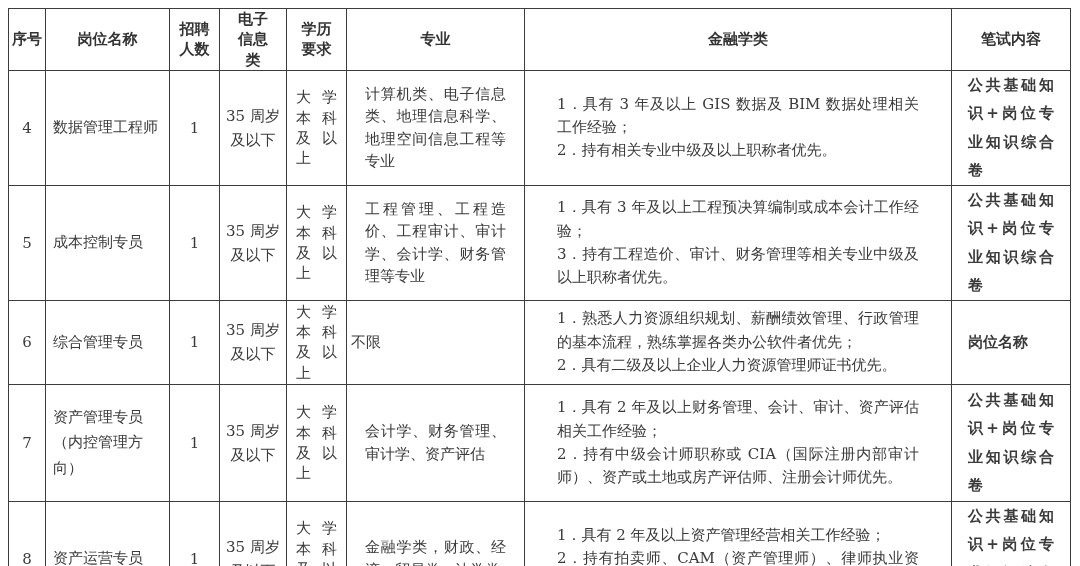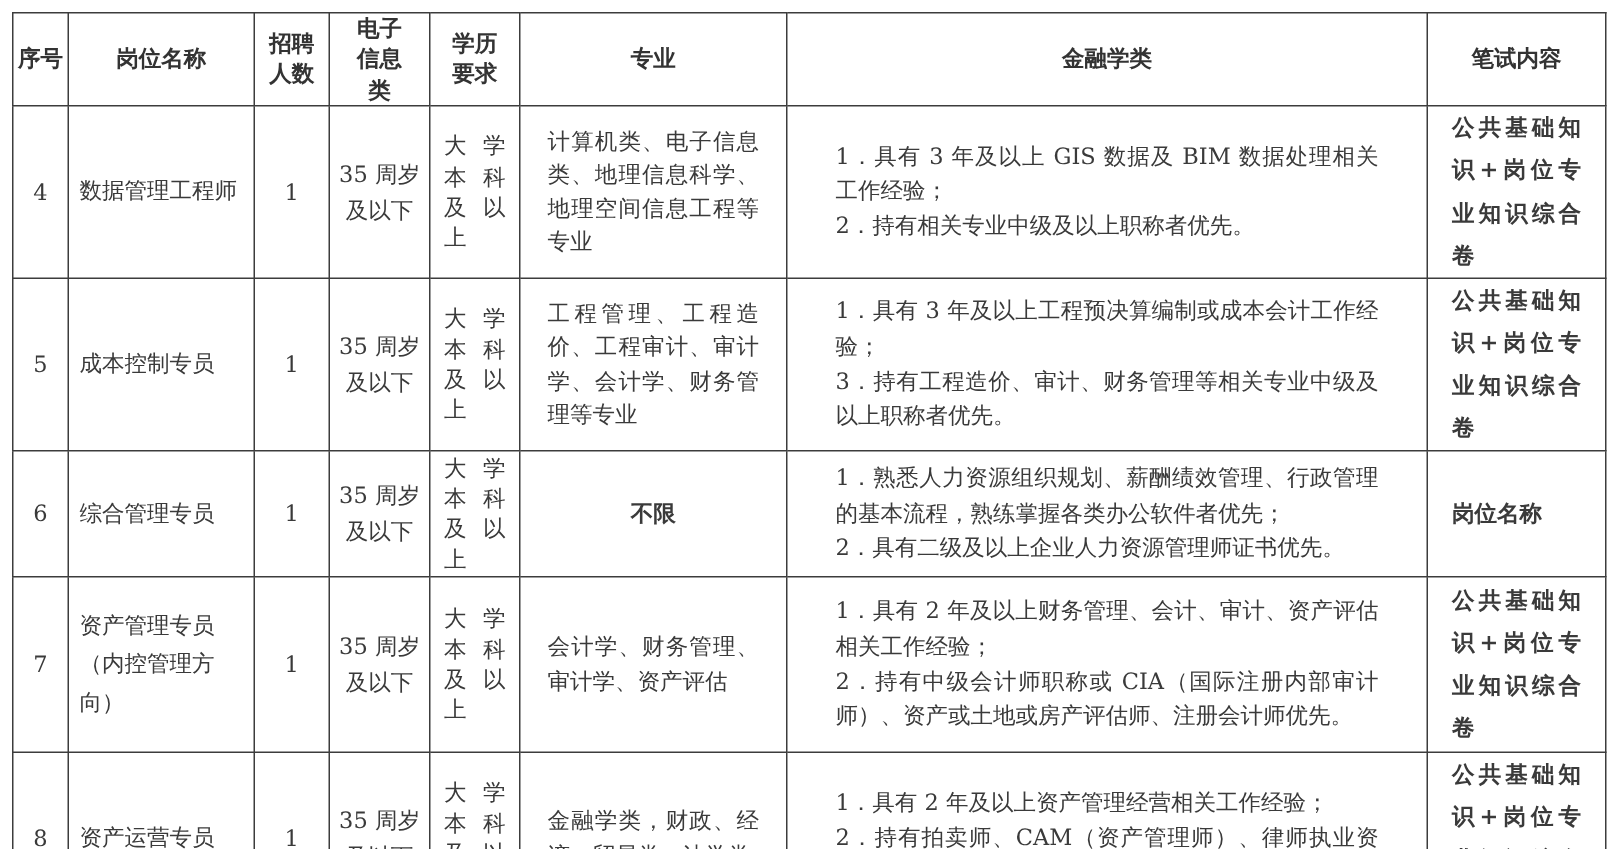--- a/index.html
+++ b/index.html
@@ -24,21 +24,21 @@
   tr.r5{height:109px;}
   tr.r6{height:84px;}
   tr.r7{height:117px;}
   tr.r8{height:95px;}
   td.c-seq{text-align:center;}
   td.c-pos{padding:0 7px;line-height:1.7;}
   td.c-count{text-align:center;}
   td.c-age{text-align:center;padding:0 4px;line-height:1.6;}
   td.c-edu{text-align:justify;text-justify:inter-character;padding:0 9px;line-height:1.35;margin-left:27px;}
   td.c-major{text-align:justify;text-justify:inter-ideograph;padding:0 18px;line-height:1.5;}
-  td.c-major.center{text-align:center;padding:0 4px;font-weight:bold;}
+  td.c-major.center{padding:0 4px;}
   td.c-other{padding:0 32px;line-height:1.55;text-align:justify;text-justify:inter-ideograph;}
   td.c-exam{text-align:justify;text-justify:inter-character;padding:0 16px;line-height:1.9;font-weight:bold;}
 </style>
 </head>
 <body>
 
 <div class="page">
   <table class="jobs">
     <colgroup>
       <col style="width:37px">

